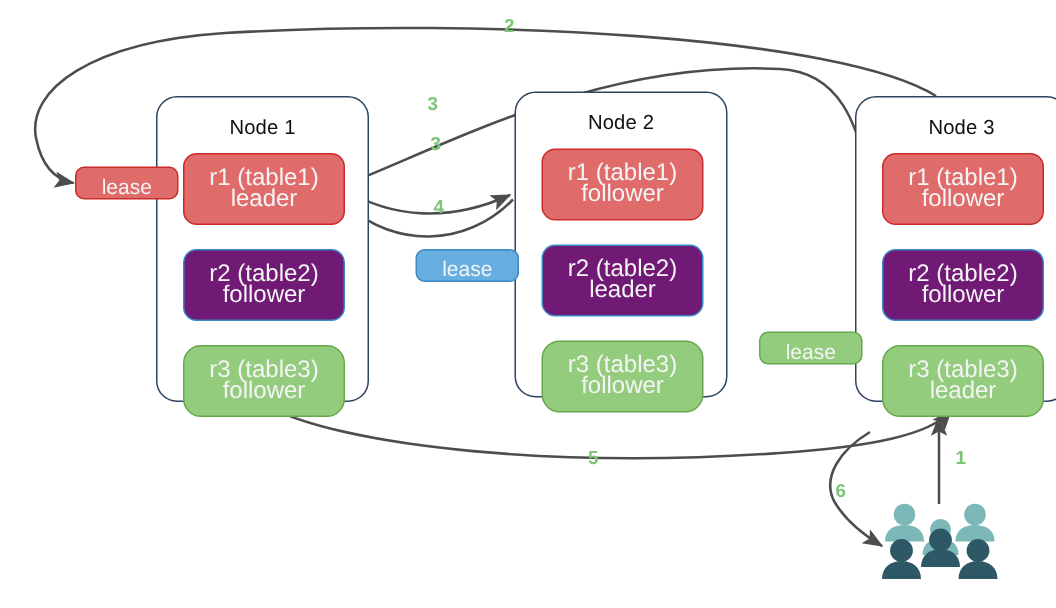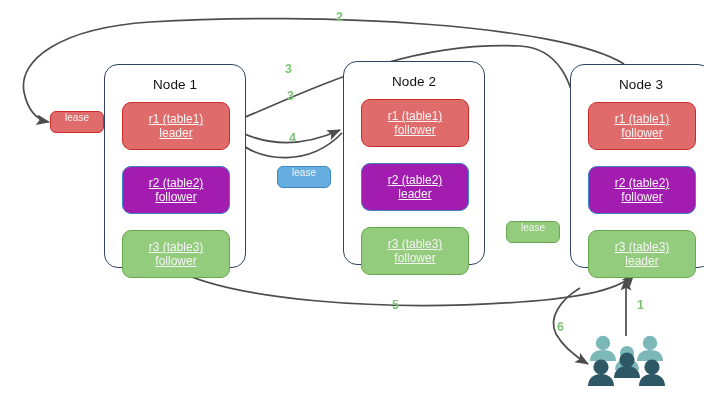--- a/index.html
+++ b/index.html
@@ -46,44 +46,43 @@
     position: absolute;
     box-sizing: border-box;
     left: 17px;
     width: 108px;
     height: 48px;
     border-radius: 9px;
     display: flex;
     flex-direction: column;
     align-items: center;
     justify-content: center;
-    font-size: 12px;
+    font-size: 16px;
     line-height: 14px;
     color: #f4f4f4;
     text-align: center;
-    text-decoration: underline;
   }
   .replica .r-line { display: block; }
   .rep-red   { background: #e06b6b; border: 1.6px solid #cc2b2b; }
-  .rep-blue  { background: #a21caf; border: 1.6px solid #3b86c4; }
+  .rep-blue  { background: #701a75; border: 1.6px solid #3b86c4; }
   .rep-green { background: #94cc7e; border: 1.6px solid #66a84e; }
   .r-slot-0 { top: 37px; }
   .r-slot-1 { top: 101px; }
-  .r-slot-2 { top: 165px; }
+  .r-slot-2 { top: 165px; border-radius: 12px; }
 
   .lease {
     position: absolute;
     box-sizing: border-box;
-    width: 54px;
+    width: 69px;
     height: 22px;
     border-radius: 6px;
     display: flex;
-    align-items: flex-start;
+    align-items: flex-end;
     justify-content: center;
-    font-size: 10px;
+    font-size: 14px;
     color: #f4f4f4;
   }
   .lease-red   { background: #e06b6b; border: 1.6px solid #cc2b2b; }
   .lease-blue  { background: #66aee0; border: 1.6px solid #3b86c4; }
   .lease-green { background: #94cc7e; border: 1.6px solid #66a84e; }
 
   .edge-label {
     position: absolute;
     font-size: 12.5px;
     font-weight: bold;

